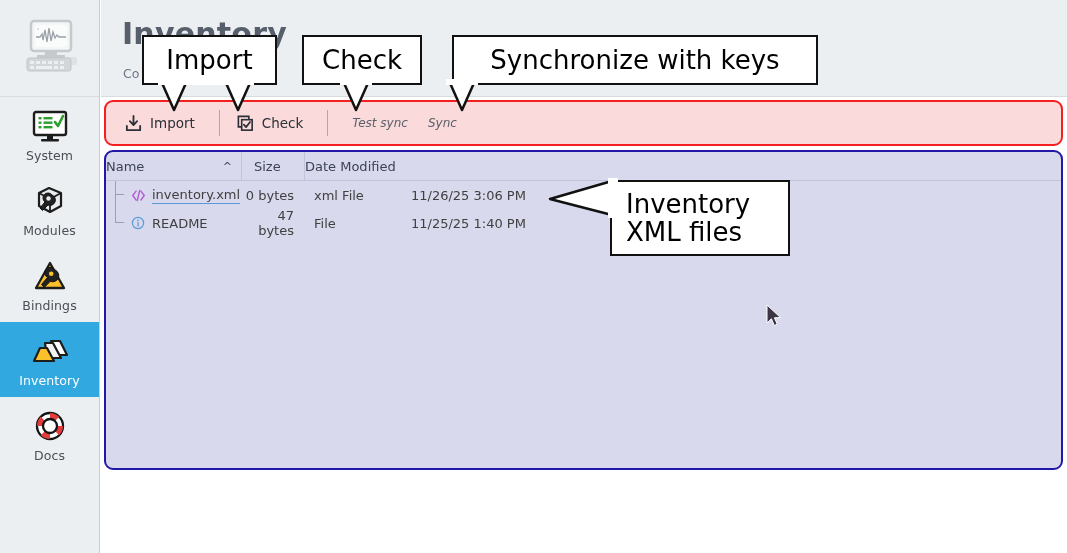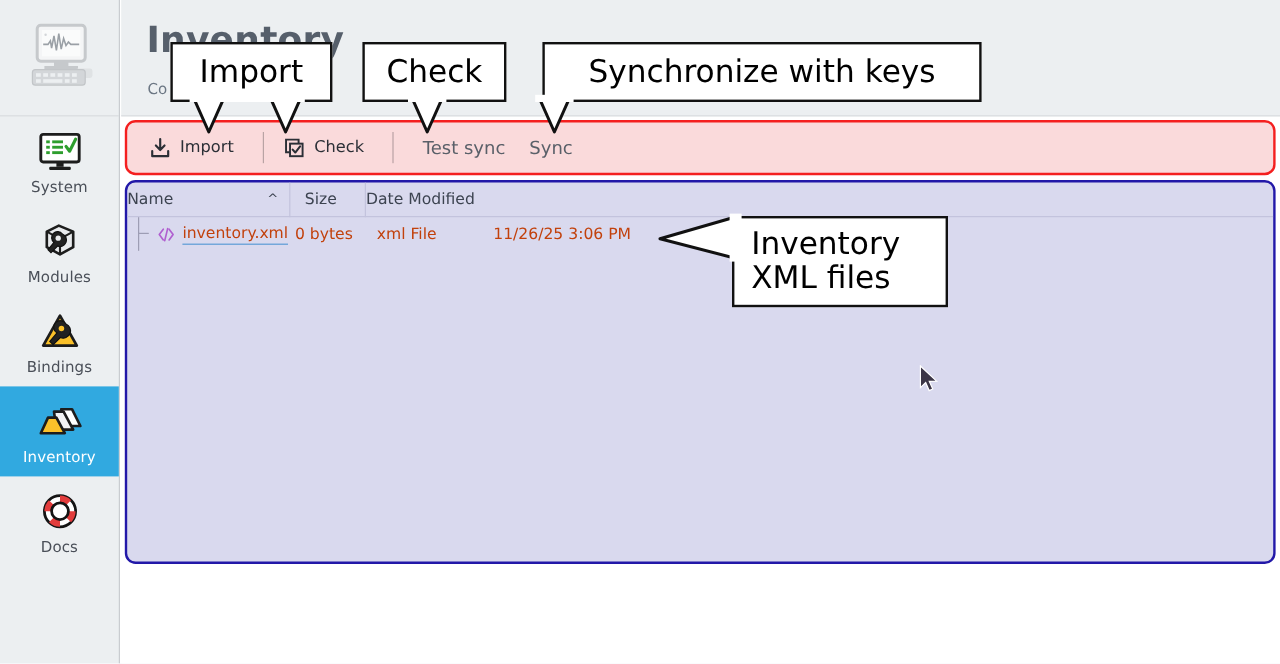--- a/index.html
+++ b/index.html
@@ -58,22 +58,22 @@
   .tb-btn {
     display: flex; align-items: center; gap: 7px;
     font-size: 13.5px; color: #2b2f36; cursor: pointer;
     padding: 4px 10px 4px 2px; white-space: nowrap;
   }
   .tb-btn.spaced { margin-left: 18px; }
   .tb-sep {
     width: 1px; height: 26px; background: #b9a3a4; margin: 0 14px;
   }
   .tb-flat {
-    font-size: 15px; color: #5a6069; cursor: pointer;
-    padding: 4px 10px; white-space: nowrap;
+    font-size: 12px; color: #5a6069; cursor: pointer;
+    padding: 4px 10px; white-space: nowrap; font-style: italic;
   }
   .tb-ico { width: 19px; height: 19px; display: block; }
 
   
   .panel-wrap {
     position: absolute; left: 3px; top: 150px; width: 959px; height: 320px;
     background: #d9d9ee; border: 2.5px solid #2218a8; border-radius: 9px;
     overflow: hidden;
   }
   .col-head {
@@ -86,21 +86,21 @@
   .ch-size  { width: 63px;  padding-left: 12px; }
   .ch-type  { width: 97px;  padding-left: 10px; }
   .ch-date  { flex: 1;      }
   .sort-caret {
     position: absolute; right: 9px; top: 50%; transform: translateY(-50%);
     font-size: 11px; color: #3c4350;
   }
 
   .row {
     display: flex; align-items: center; height: 28px;
-    font-size: 13px; color: #c2410c; position: relative;
+    font-size: 13px; color: #404040; position: relative;
   }
   .cell-name { width: 135px; display: flex; align-items: center; position: relative; }
   .tree { width: 23px; height: 28px; position: relative; flex: 0 0 23px; }
   .tree::before {
     content:""; position:absolute; left: 9px; top: 0; width: 1px; height: 14px;
     background: #9d9db4;
   }
   .tree.last::before { height: 14px; }
   .tree::after {
     content:""; position:absolute; left: 9px; top: 13px; width: 9px; height: 1px;
@@ -301,20 +301,36 @@
               <path d="M9.3 1.6 L6.7 12.4" fill="none" stroke="#b05fd0" stroke-width="1.5" stroke-linecap="round"></path>
             </svg>
           </span>
           <span class="fname linked">inventory.xml</span>
         </div>
         <div class="cell-size">0 bytes</div>
         <div class="cell-type">xml File</div>
         <div class="cell-date">11/26/25 3:06 PM</div>
       </div>
 
+      <div class="row">
+        <div class="cell-name">
+          <span class="tree last"></span>
+          <span class="ficon">
+            <svg width="14" height="14" viewBox="0 0 15 15">
+              <circle cx="7.5" cy="7.5" r="6" fill="none" stroke="#5b9bd5" stroke-width="1.3"></circle>
+              <circle cx="7.5" cy="4.6" r="0.95" fill="#5b9bd5"></circle>
+              <rect x="6.85" y="6.3" width="1.4" height="5" rx="0.6" fill="#5b9bd5"></rect>
+            </svg>
+          </span>
+          <span class="fname">README</span>
+        </div>
+        <div class="cell-size">47 bytes</div>
+        <div class="cell-type">File</div>
+        <div class="cell-date">11/25/25 1:40 PM</div>
+      </div>
     </div>
   </div>
 
   <svg class="tail-svg" style="left:140px; top:82px;" width="140" height="30">
     <path d="M22 1 L34 28 L46 1 Z" fill="#ffffff" stroke="#111" stroke-width="2.5" stroke-linejoin="round"></path>
     <path d="M86 1 L98 28 L110 1 Z" fill="#ffffff" stroke="#111" stroke-width="2.5" stroke-linejoin="round"></path>
     <rect x="18" y="-3" width="96" height="6" fill="#ffffff"></rect>
   </svg>
   <div class="callout" style="left:142px; top:35px; width:135px; height:50px;">Import</div>
 

